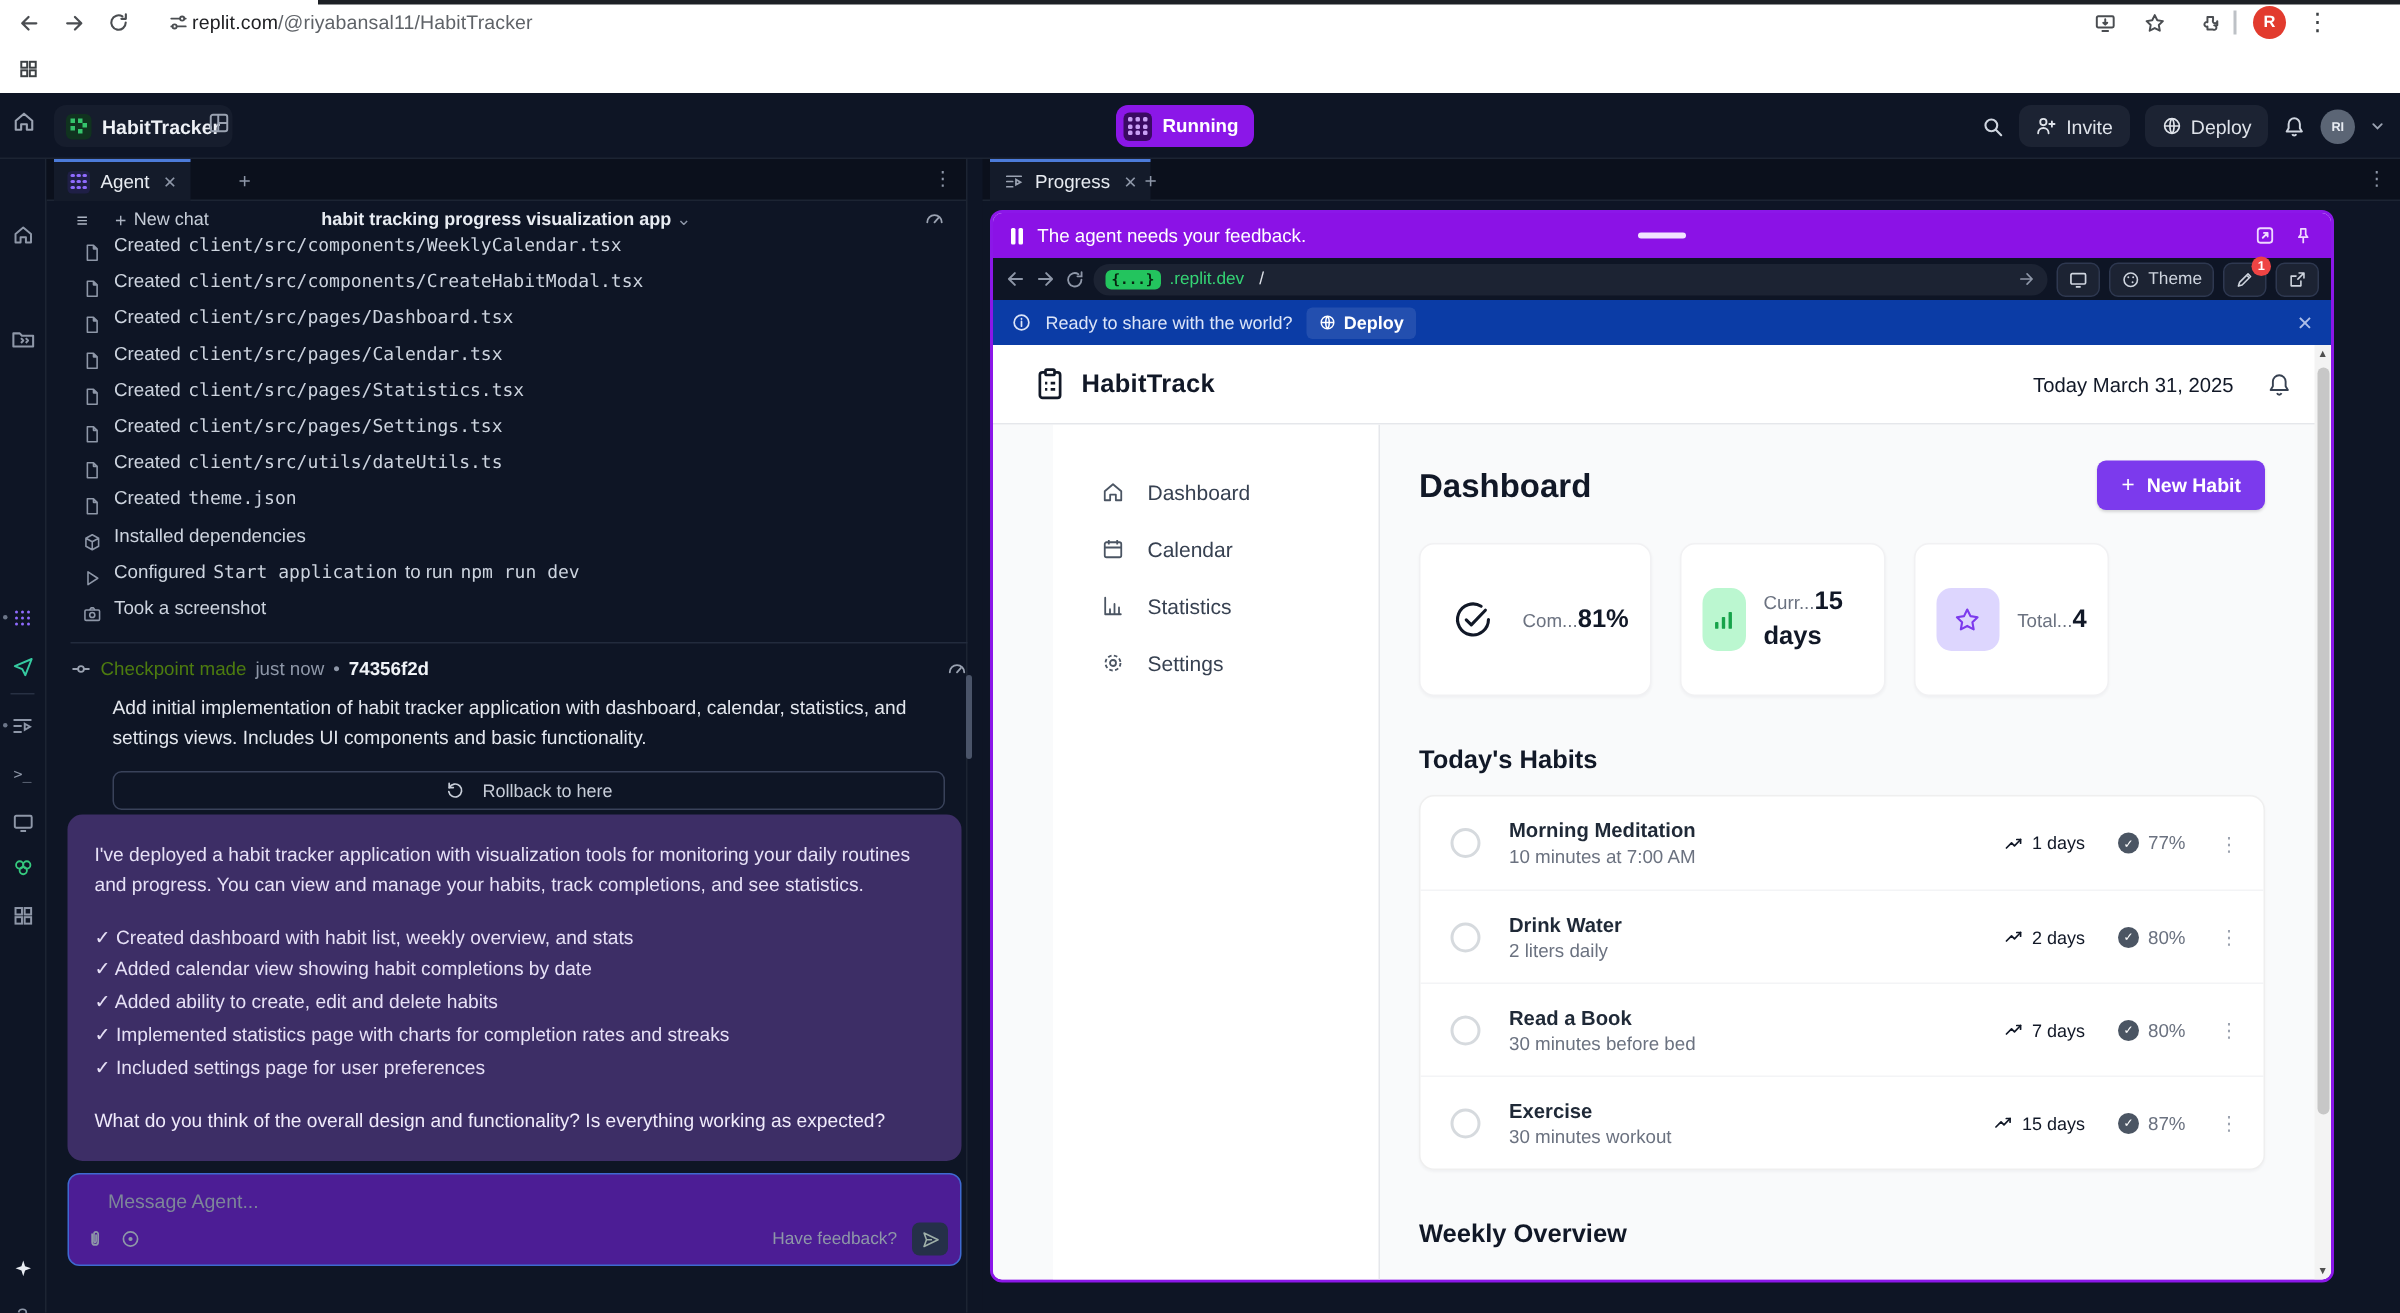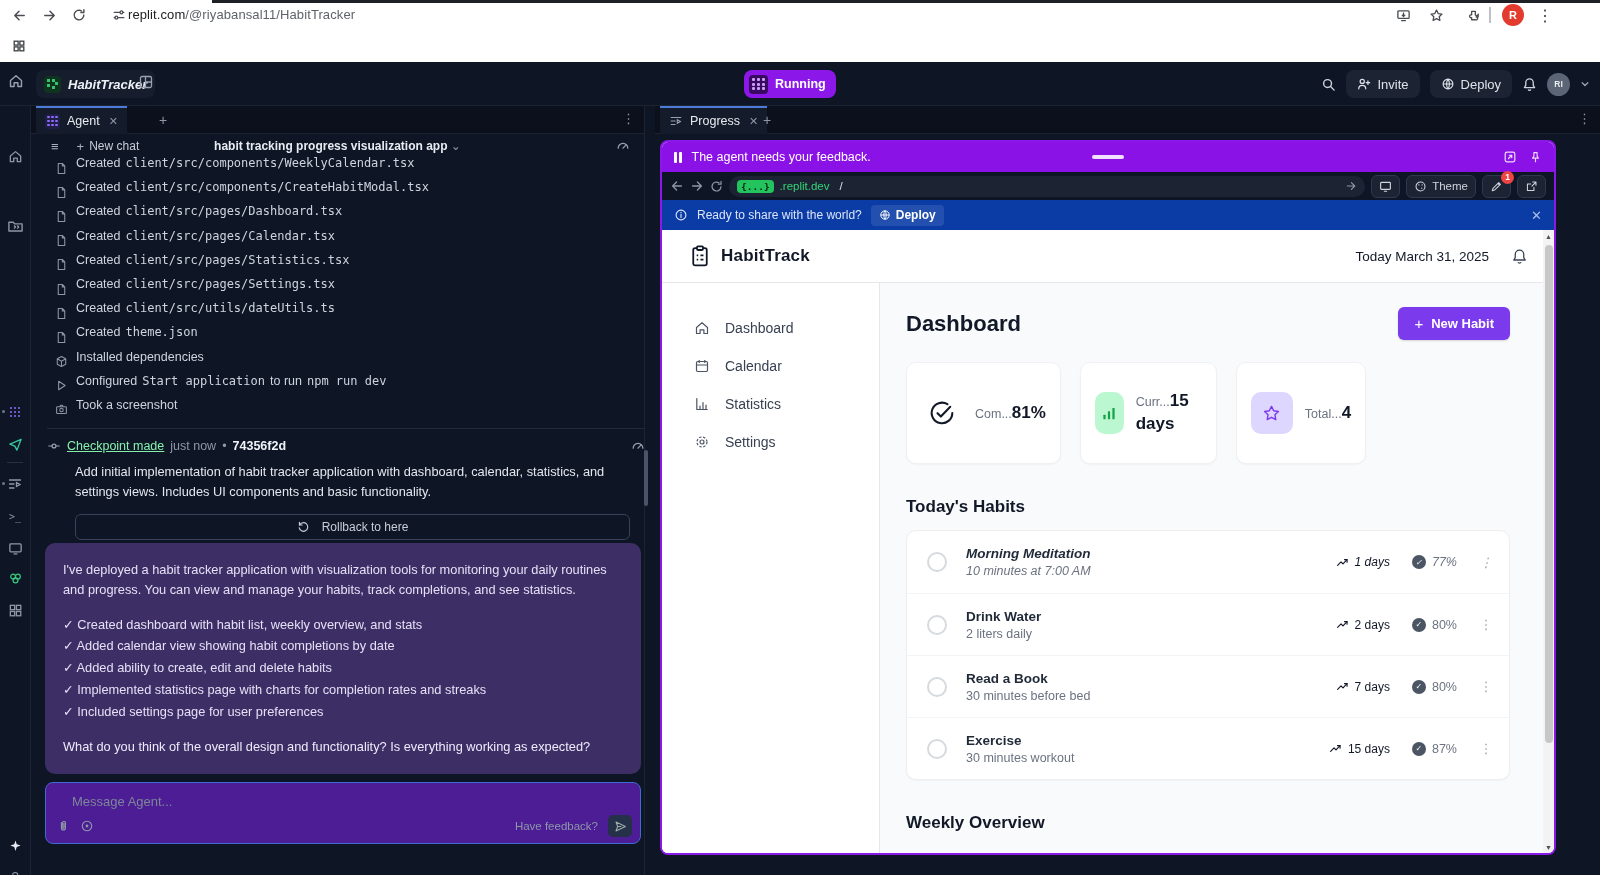--- a/index.html
+++ b/index.html
@@ -22,21 +22,21 @@
   .bookmarks { position:absolute; left:0; top:30px; width:1600px; height:32px; background:#ffffff; }
 
   
   .workspace { position:absolute; left:0; top:62px; width:1600px; height:813px; background:#0e1525; color:#dfe3ea; }
   .ws-header { position:absolute; left:0; top:0; width:1600px; height:44px; background:#0e1525; border-bottom:1px solid #1c2433; }
   .ws-home { position:absolute; left:8px; top:11px; color:#9aa2b1; }
   .repl-chip { position:absolute; left:36px; top:8px; height:28px; display:flex; align-items:center; gap:7px; padding:0 8px;
     border-radius:8px; background:#161d2d; }
   .repl-glyph { width:17px; height:17px; border-radius:4px; background:#10331f; position:relative; overflow:hidden; }
   .repl-glyph i { position:absolute; width:3px; height:3px; background:#35c46c; }
-  .repl-name { font-size:13px; font-weight:bold; color:#eef1f6;font-style:italic; }
+  .repl-name { font-size:13px; font-weight:bold; color:#eef1f6; }
   .layout-icon { position:absolute; left:138px; top:12px; color:#9aa2b1; }
   .run-pill { position:absolute; left:744px; top:8px; height:28px; display:flex; align-items:center; gap:7px; padding:0 10px 0 5px;
     border-radius:8px; background:#8b17e8; color:#fff; }
   .run-pill .logo { width:19px; height:19px; border-radius:4px; background:#3a0a63; display:grid;
     grid-template-columns:repeat(3,3px); grid-template-rows:repeat(3,3px); gap:1.6px; place-content:center; }
   .run-pill .logo i { background:#c9a0f5; border-radius:1px; }
   .run-label { font-size:12.5px; font-weight:bold; }
   .hdr-right { position:absolute; right:10px; top:8px; height:28px; display:flex; align-items:center; gap:10px; }
   .hdr-chip { height:28px; display:flex; align-items:center; gap:6px; padding:0 11px; border-radius:8px;
     background:#1c2333; color:#dfe3ea; font-size:13px; }
@@ -71,21 +71,21 @@
   .chatbar .gauge { position:absolute; right:14px; color:#9aa2b1; }
 
   .events { position:absolute; left:24px; top:54px; width:575px; }
   .ev { display:flex; height:24.2px; white-space:nowrap; overflow:hidden; }
   .ev .ico { color:#8e97a8; margin-right:8px; }
   .ev .t { font-size:12.5px; color:#cdd4df; margin-right:5px; }
   .ev .c { font-family:"DejaVu Sans Mono", monospace; font-size:12px; color:#cdd4df; margin-right:5px; }
 
   .checkpoint { position:absolute; left:16px; top:322px; width:598px; border-top:1px solid #222b3d; padding-top:10px; }
   .cp-head { display:flex; align-items:center; gap:6px; font-size:12.5px; }
-  .cp-head .lbl { color:#86efac;text-decoration:underline; }
+  .cp-head .lbl { color:#4d7c0f; }
   .cp-head .time { color:#8e97a8; }
   .cp-head .hash { color:#f0f3f7; font-weight:bold; }
   .cp-head .gauge { margin-left:auto; color:#9aa2b1; }
   .cp-desc { margin:9px 0 0 28px; width:540px; font-size:12.8px; line-height:1.55; color:#e3e7ee; }
   .rollback { margin:12px 0 0 28px; width:555px; height:26px; border:1px solid #39425a; border-radius:6px;
     display:flex; align-items:center; justify-content:center; gap:12px; color:#c7cdd8; font-size:12px; background:transparent; }
 
   .agent-msg { position:absolute; left:14px; top:437px; width:596px; background:#3d2e66; border-radius:10px;
     padding:17px 18px; color:#e6e0f6; font-size:12.8px; line-height:1.55; }
   .agent-msg .bullets { margin:15px 0; }
@@ -138,21 +138,21 @@
   .deploy-banner .close { margin-left:auto; color:#aebfe8; font-size:13px; }
 
   
   .app { position:relative; height:623px; background:#f9fafb; }
   .app-header { position:relative; height:53px; background:#fff; border-bottom:1px solid #e5e7eb; display:flex; align-items:center; }
   .app-logo { display:flex; align-items:center; gap:9px; margin-left:26px; color:#111827; }
   .app-logo .name { font-size:17px; font-weight:bold; letter-spacing:.2px; }
   .app-date { margin-left:auto; font-size:13.5px; color:#111827; }
   .app-bell { margin:0 26px 0 22px; color:#374151; }
 
-  .app-body { display:flex; height:570px; }
+  .app-body { display:flex; height:570px;margin-left:40px; }
   .app-side { width:218px; background:#fff; border-right:1px solid #e5e7eb; padding-top:26px; }
   .nav-item { height:38px; display:flex; align-items:center; gap:15px; padding-left:32px; color:#374151; font-size:14px; }
   .nav-item .ico { color:#4b5563; }
 
   .app-main { flex:1; padding:24px 44px 0 26px; position:relative; }
   .page-row { display:flex; align-items:center; }
   .page-title { font-size:22px; font-weight:bold; color:#111827; }
   .new-habit { margin-left:auto; height:33px; display:flex; align-items:center; gap:8px; padding:0 16px;
     background:#7c3aed; color:#fff; font-size:13px; font-weight:bold; border-radius:6px; box-shadow:0 1px 2px rgba(0,0,0,.15); }
   .new-habit .pl { font-weight:normal; font-size:15px; }
@@ -165,21 +165,21 @@
   .tile.green { background:#bbf7d0; color:#16a34a; }
   .tile.yellow { background:#fef9c3; color:#ca8a04; }
   .tile.purple { background:#ddd6fe; color:#7c3aed; }
   .stat-txt { min-width:0; }
   .stat-label { font-size:12.5px; color:#6b7280; white-space:nowrap; overflow:hidden; }
   .stat-value { font-size:17px; font-weight:bold; color:#111827; line-height:1.35; width:54px; }
 
   .section-title { margin-top:33px; font-size:17px; font-weight:bold; color:#111827; }
   .habit-card { margin-top:13px; background:#fff; border:1px solid #efefef; border-radius:10px; box-shadow:0 1px 2px rgba(16,24,40,.04); }
   .habit-row { height:62px; display:flex; align-items:center; padding:0 16px 0 20px; border-top:1px solid #f3f4f6; }
-  .habit-row:first-child { border-top:none;font-style:italic; }
+  .habit-row:first-child { border-top:none; }
   .hb-circle { width:20px; height:20px; border:2px solid #d6dade; border-radius:50%; flex:none; }
   .hb-txt { margin-left:19px; }
   .hb-name { font-size:13.5px; font-weight:bold; color:#1f2937; }
   .hb-detail { font-size:12.5px; color:#6b7280; margin-top:3px; }
   .hb-right { margin-left:auto; display:flex; align-items:center; gap:22px; }
   .hb-streak { display:flex; align-items:center; gap:6px; color:#111827; font-size:12px; }
   .hb-streak .ico { color:#111827; }
   .hb-rate { display:flex; align-items:center; gap:6px; color:#6b7280; font-size:12.5px; }
   .rate-badge { width:14px; height:14px; border-radius:50%; background:#4b5563; color:#fff; font-size:8px;
     display:flex; align-items:center; justify-content:center; }

